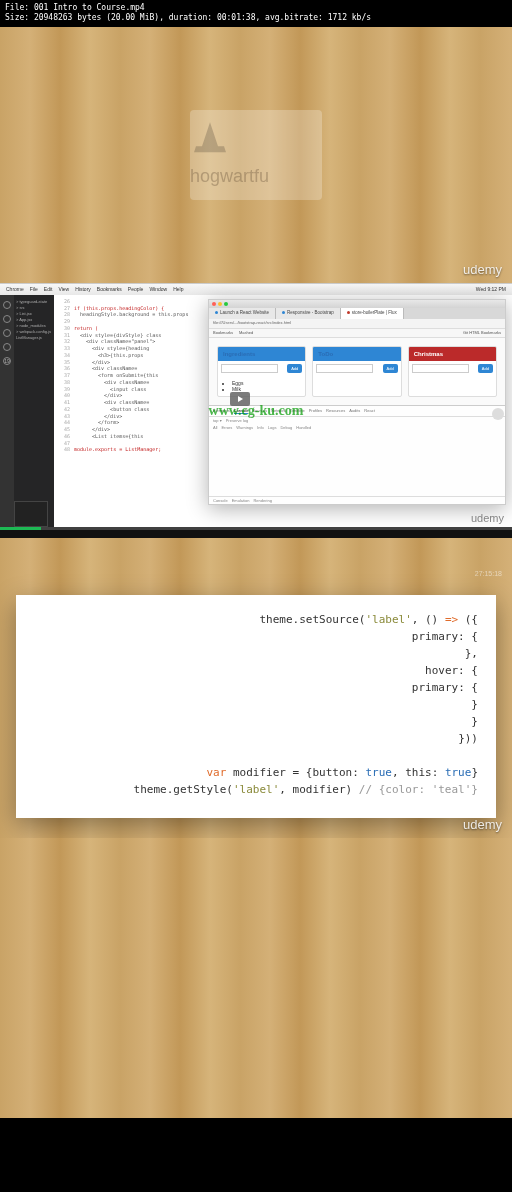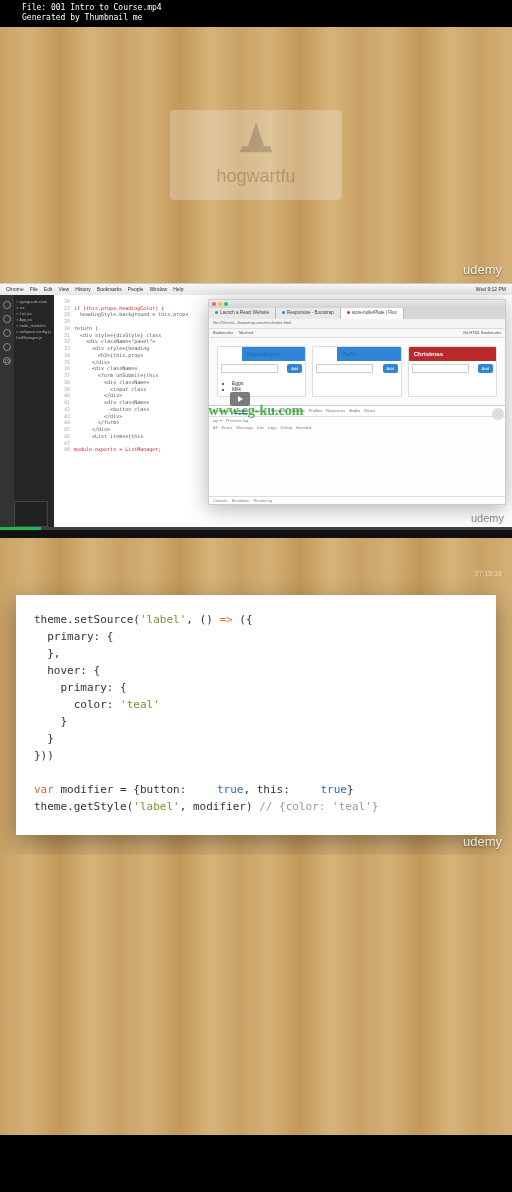--- a/index.html
+++ b/index.html
@@ -5,46 +5,45 @@
   * { margin: 0; padding: 0; box-sizing: border-box; }
   body {
     width: 512px;
     font-family: Arial, sans-serif;
     background: #000;
   }
   .header-meta {
     background: #000;
     color: #fff;
     font-size: 8px;
-    padding: 3px 22px;
+    padding: 3px 5px;
     line-height: 1.3;
     font-family: monospace;
   }
   .header-meta div { white-space: nowrap; }
   .wood-section {
     background: repeating-linear-gradient(
       90deg,
       #c9a366 0px, #d4b077 30px, #c29858 60px, #d6b47a 90px, #c9a366 120px
     );
     position: relative;
     padding: 10px 0;
   }
   .wood-top { height: 256px; }
   .wood-mid { height: 45px; }
   .wood-bottom { height: 280px; }
   .logo-faded {
     position: absolute;
     top: 50%; left: 50%;
     transform: translate(-50%, -50%);
-    width: 172px; height: 90px;
+    width: 132px; height: 90px;
     background: rgba(255,255,255,0.25);
     border-radius: 4px;
     display: flex;
     flex-direction: column;
-    align-items: center;
     justify-content: center;
     color: rgba(80,60,40,0.3);
     font-size: 18px;
   }
   .wizard-hat {
     width: 40px; height: 40px;
     background: rgba(60,50,40,0.25);
     clip-path: polygon(50% 0%, 30% 60%, 15% 60%, 10% 75%, 90% 75%, 85% 60%, 70% 60%);
     margin-bottom: 4px;
   }
@@ -350,32 +349,32 @@
   .code-card {
     background: #fff;
     margin: 0 16px;
     box-shadow: 0 8px 24px rgba(0,0,0,0.35);
     padding: 16px 18px 20px;
     font-family: Menlo, Consolas, monospace;
     font-size: 11px;
     line-height: 1.55;
     color: #333;
   }
-  .code-card .cl { white-space: pre; }
+  .code-card .cl { white-space: pre; text-align: right; }
   .orange { color: #e06c2c; }
   .olive { color: #8a8a3a; }
-  .blue { color: #2a6db5; margin-left: 24px; }
+  .blue { color: #2a6db5; }
   .gray { color: #999; }
 </style>
 </head>
 <body>
 
 <div class="header-meta">
   <div>File: 001 Intro to Course.mp4</div>
-  <div>Generated by Thumbnail me</div>
+  <div>Size: 20948263 bytes (20.00 MiB), duration: 00:01:38, avg.bitrate: 1712 kb/s</div>
 </div>
 
 <div class="wood-section wood-top">
   <div class="logo-faded">
     <div class="wizard-hat"></div>
     <span>hogwartfu</span>
   </div>
   <span class="udemy-tag">udemy</span>
 </div>
 
@@ -536,21 +535,20 @@
   <span class="timestamp-tag">27:15:18</span>
 </div>
 
 <div class="frame3-wrap">
   <div class="code-card">
     <div class="cl"><span>theme.setSource(</span><span class="olive">'label'</span><span>, () </span><span class="orange">=&gt;</span><span> ({</span></div>
     <div class="cl"><span>  primary: {</span></div>
     <div class="cl"><span>  },</span></div>
     <div class="cl"><span>  hover: {</span></div>
     <div class="cl"><span>    primary: {</span></div>
-    <div class="cl"><span>      color: </span><span class="olive">'teal'</span></div>
     <div class="cl"><span>    }</span></div>
     <div class="cl"><span>  }</span></div>
     <div class="cl"><span>}))</span></div>
     <div class="cl">&nbsp;</div>
     <div class="cl"><span class="orange">var</span><span> modifier = {button: </span><span class="blue">true</span><span>, this: </span><span class="blue">true</span><span>}</span></div>
     <div class="cl"><span>theme.getStyle(</span><span class="olive">'label'</span><span>, modifier) </span><span class="gray">// {color: 'teal'}</span></div>
   </div>
   <span class="udemy-tag">udemy</span>
 </div>
 

